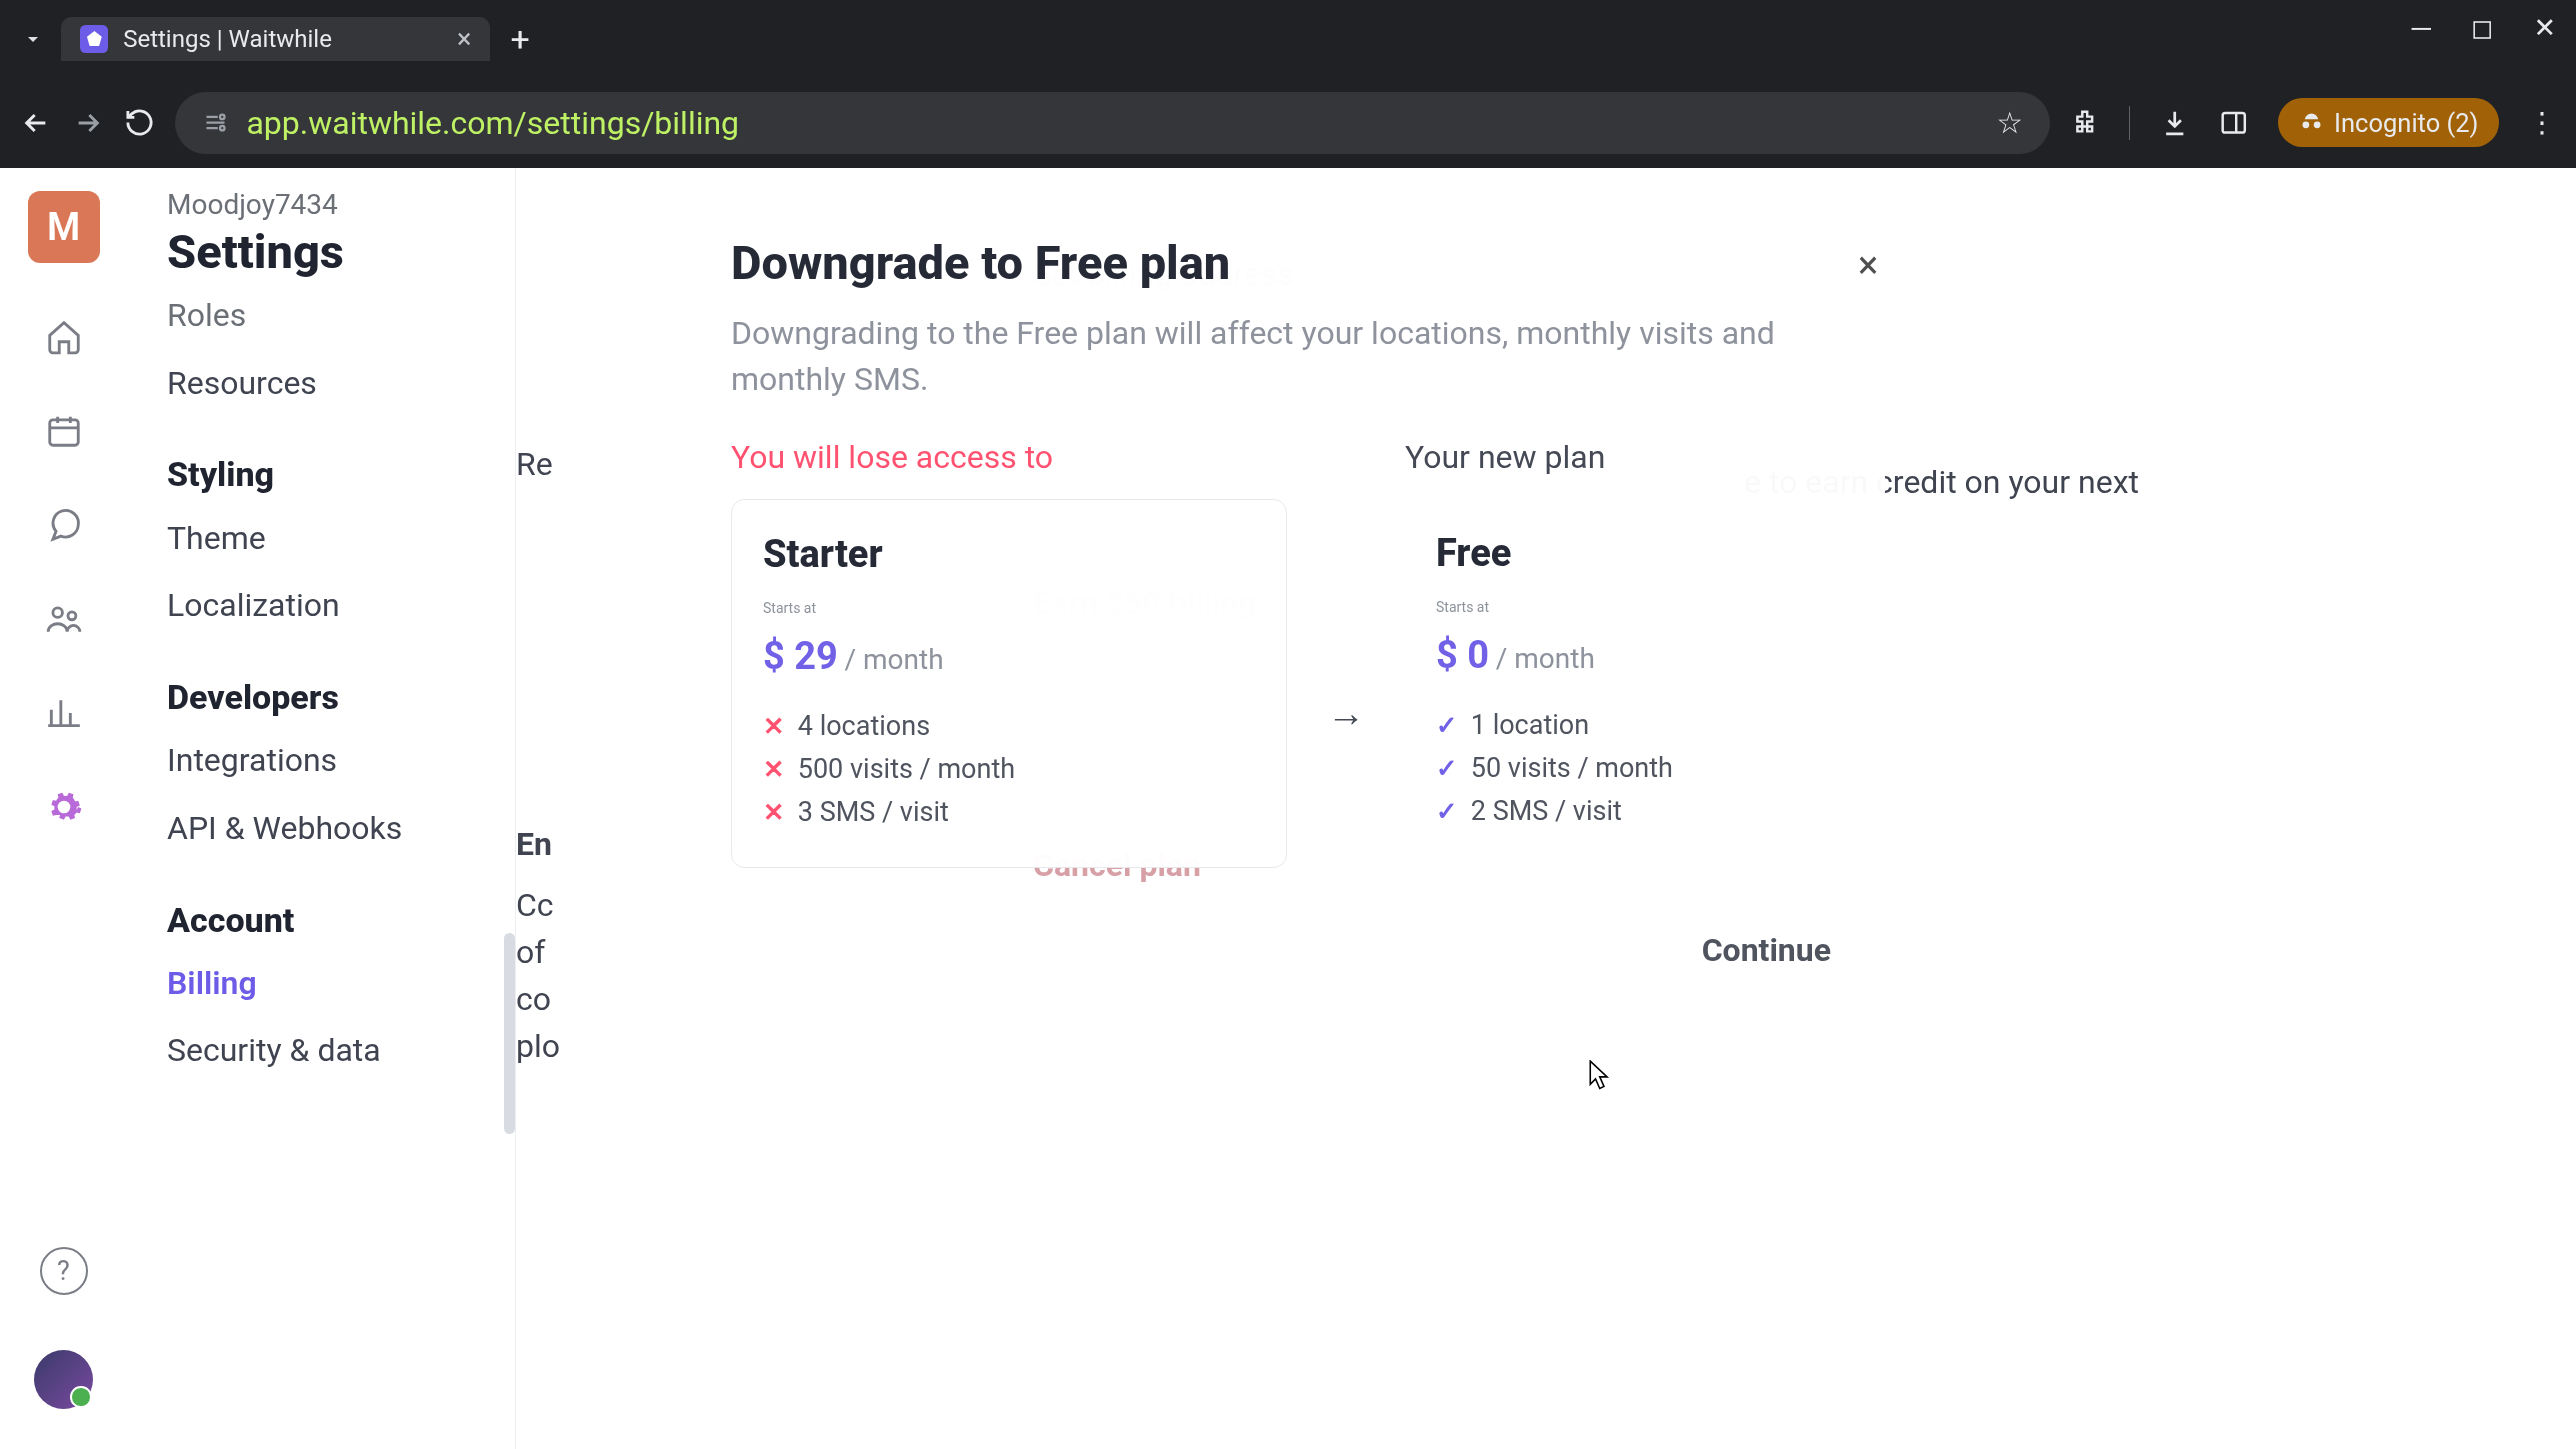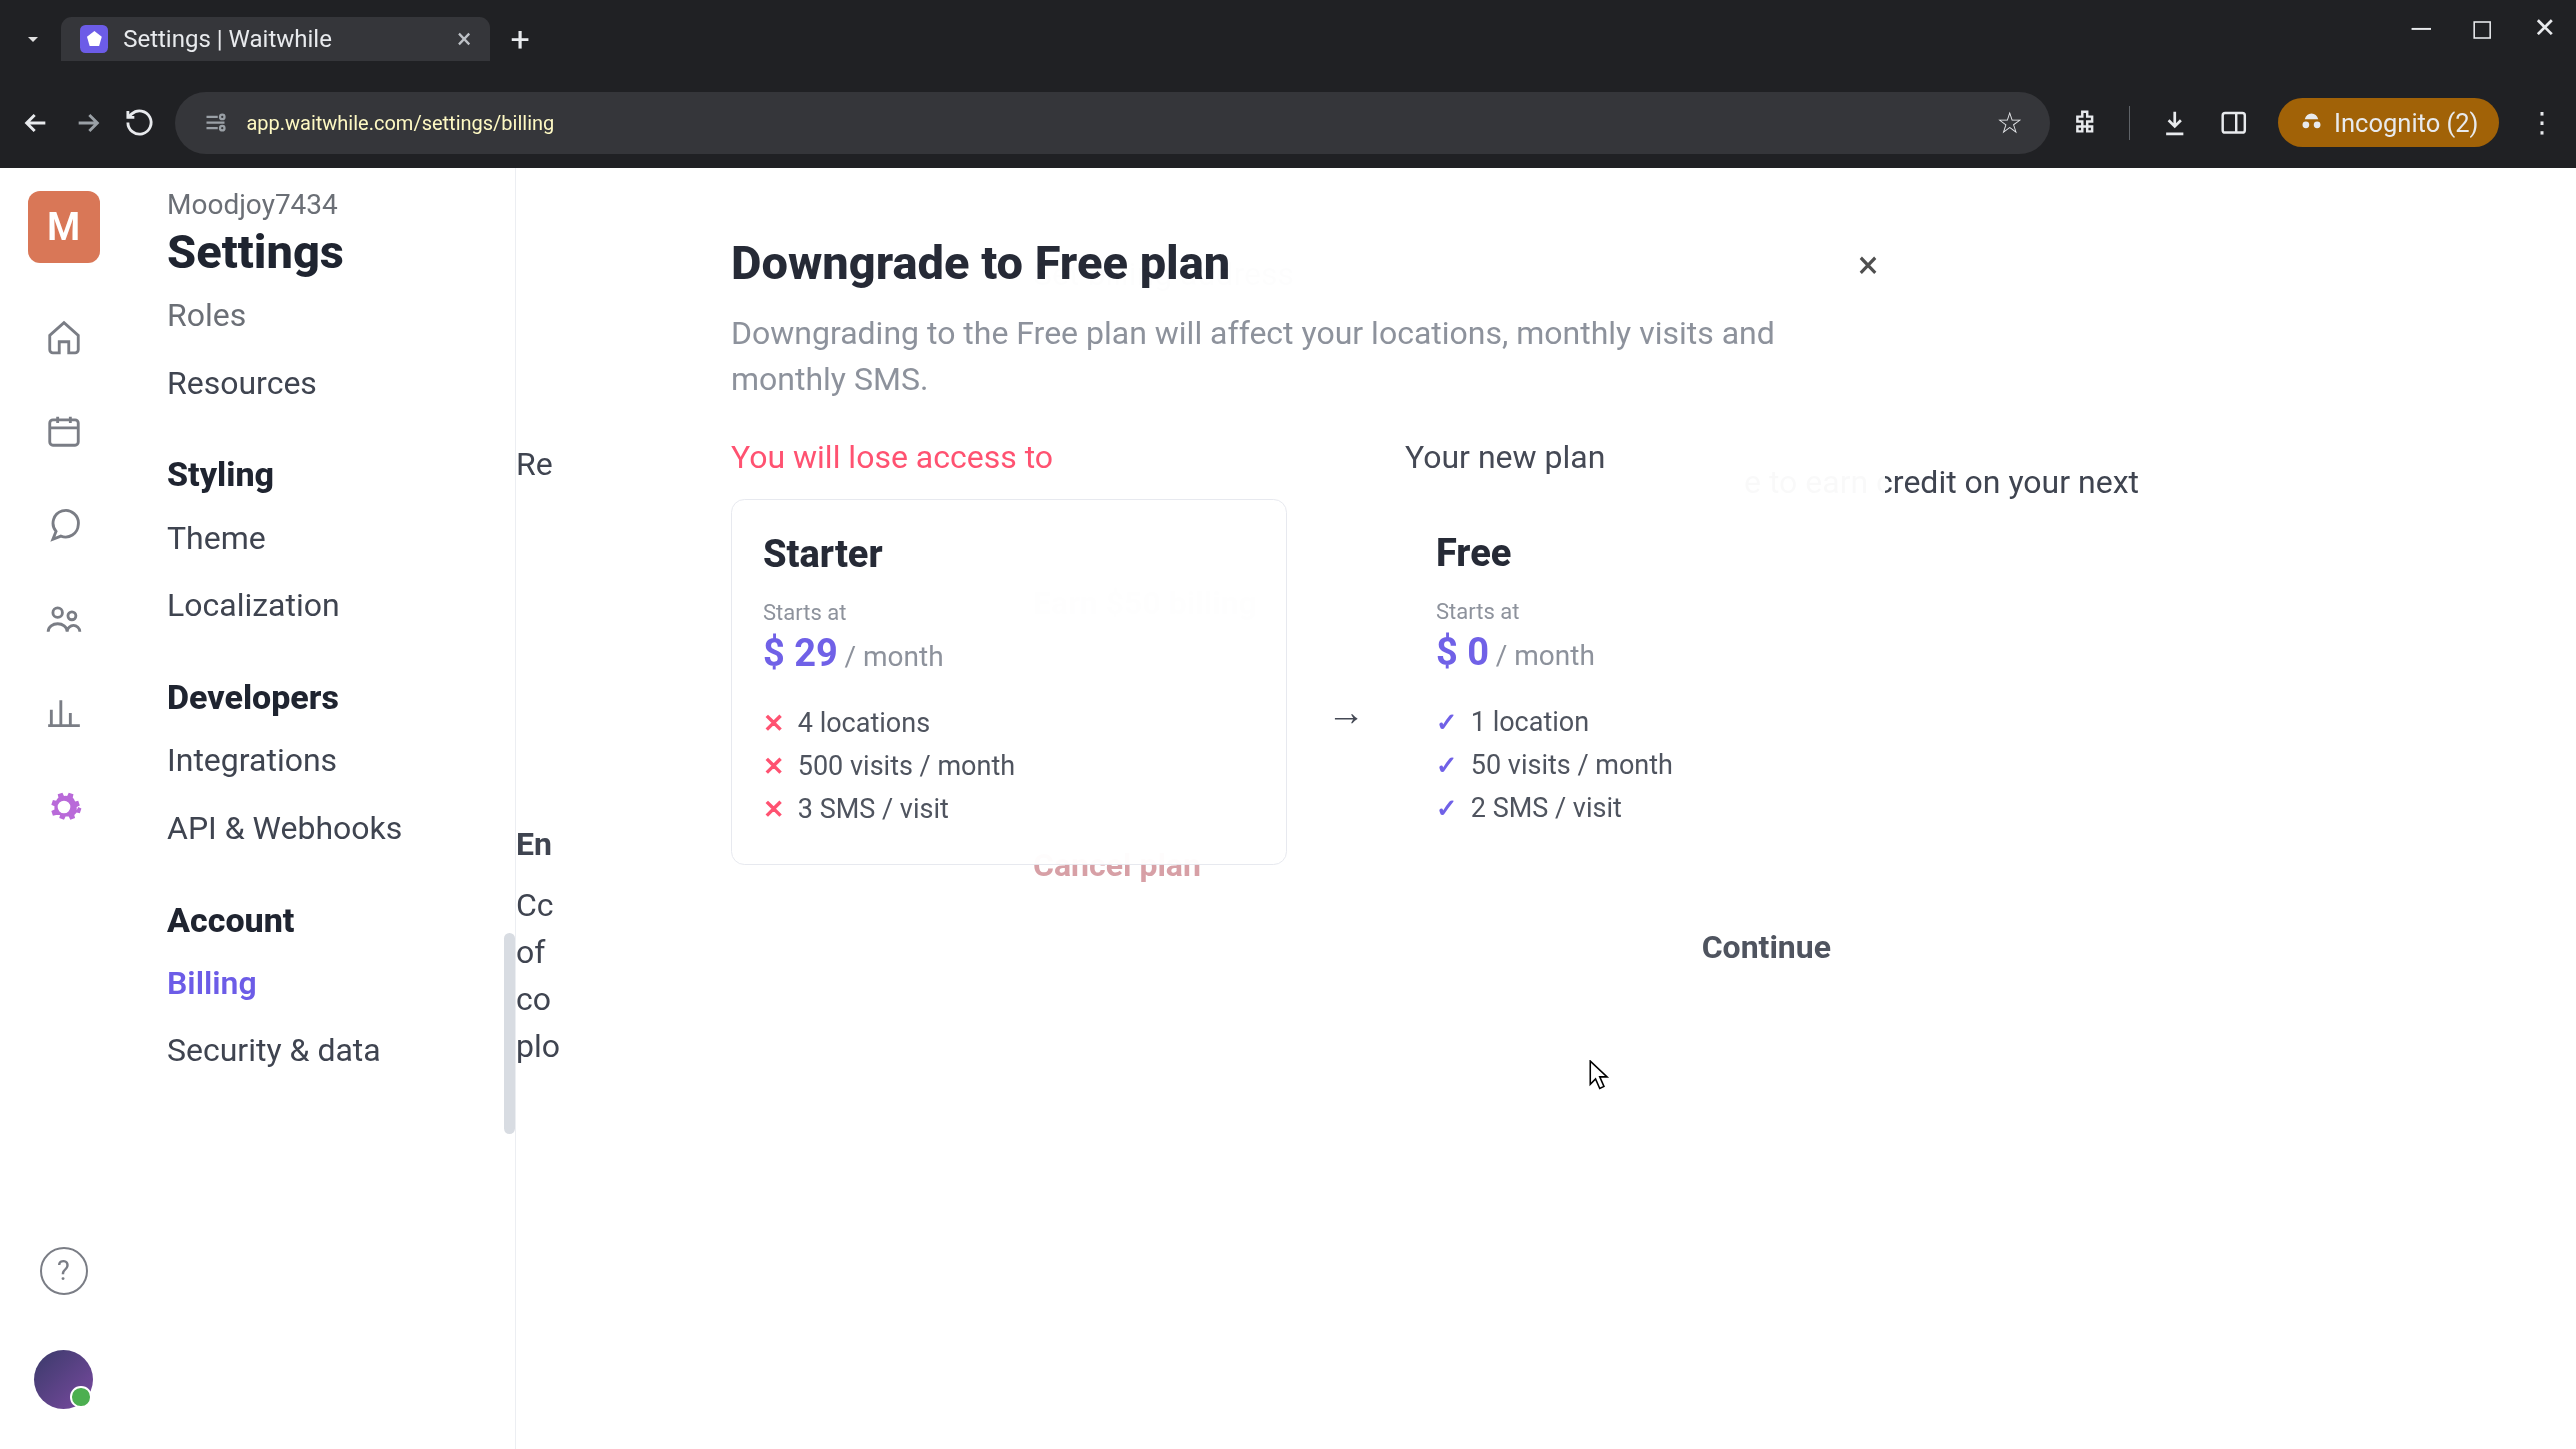--- a/index.html
+++ b/index.html
@@ -16,21 +16,21 @@
   .tab-close { color: #bdc1c6; font-size: 27px; cursor: pointer; }
   .new-tab { color: #e8eaed; font-size: 34px; margin-left: 20px; cursor: pointer; }
   .window-controls { position: absolute; top: 12px; right: 20px; display: flex; gap: 40px; color: #e8eaed; font-size: 27px; }
   .window-controls span { cursor: pointer; }
 
   .toolbar { display: flex; align-items: center; height: 91px; padding: 0 20px; gap: 20px; }
   .nav-btn { color: #9aa0a6; font-size: 31px; cursor: pointer; }
   .nav-btn.enabled { color: #e8eaed; }
   .url-bar { flex: 1; background: #35363a; border-radius: 40px; height: 62px; display: flex; align-items: center; padding: 0 27px; gap: 17.4px; }
   .url-icon { color: #9aa0a6; font-size: 25.5px; }
-  .url-text { color: #fef9c3; font-size: 20px; flex: 1; }
+  .url-text { color: #bef264; font-size: 32px; flex: 1; }
   .toolbar-right { display: flex; align-items: center; gap: 29.5px; color: #e8eaed; font-size: 28px; }
   .incognito-badge { display: flex; align-items: center; gap: 9.4px; background: #a16207; border-radius: 27px; padding: 9.4px 20px; font-size: 25.5px; }
   .vr { width: 1.3px; height: 34px; background: #5f6368; }
 
   
   .app { position: absolute; top: 168px; left: 0; right: 0; bottom: 0; background: #fff; display: flex; }
   .icon-rail { width: 127px; display: flex; flex-direction: column; align-items: center; padding-top: 23px; gap: 54px; position: relative; }
   .org-avatar { width: 72px; height: 72px; background: #d97757; border-radius: 12px; display: flex; align-items: center; justify-content: center; color: #fff; font-size: 38px; font-weight: 600; }
   .rail-icon { width: 40px; height: 40px; color: #7a7d85; display: flex; align-items: center; justify-content: center; cursor: pointer; }
   .rail-icon.active { position: relative; }
@@ -57,21 +57,21 @@
   .modal-title { font-size: 47px; font-weight: 800; color: #1f2430; margin-bottom: 20px; }
   .modal-close { position: absolute; top: 8px; right: 6.7px; font-size: 38px; color: #4a4a4a; cursor: pointer; }
   .modal-subtitle { font-size: 32px; color: #8a8f99; line-height: 1.45; max-width: 1047px; margin-bottom: 35px; }
   .plan-row { display: flex; align-items: flex-start; gap: 40px; }
   .col-head { margin-bottom: 23px; }
   .col-head.lose { color: #ff4d6d; font-size: 32px; }
   .col-head.new { color: #3f4450; font-size: 32px; }
   .plan-card { border-radius: 13.4px; padding: 32px 31px 34px; width: 556px; }
   .plan-card.outlined { border: 1.3px solid #e7e9ef; }
   .plan-name { font-size: 38px; font-weight: 800; color: #1f2430; margin-bottom: 24px; }
-  .starts-at { font-size: 22px; color: #8a8f99; margin-bottom: 6px; }
+  .starts-at { font-size: 14px; color: #8a8f99; margin-bottom: 18px; }
   .price-line { display: flex; align-items: baseline; gap: 6.7px; margin-bottom: 27px; }
   .price { font-size: 38px; font-weight: 700; color: #6c5ce7; }
   .per { font-size: 28px; color: #8a8f99; }
   .feature { display: flex; align-items: center; gap: 13.4px; font-size: 27px; color: #4a4f5a; padding: 5.4px 0; }
   .mark-x { color: #ff4d6d; font-weight: 700; font-size: 25.5px; }
   .mark-v { color: #6c5ce7; font-weight: 700; font-size: 25.5px; }
   .arrow-between { font-size: 38px; color: #3f4450; align-self: center; margin-top: 121px; }
   .continue-btn { position: absolute; bottom: -101px; right: 54px; font-size: 32px; font-weight: 700; color: #4a4f5a; background: none; border: none; cursor: pointer; }
 
   .cursor { position: absolute; width: 21.5px; height: 29.5px; }

